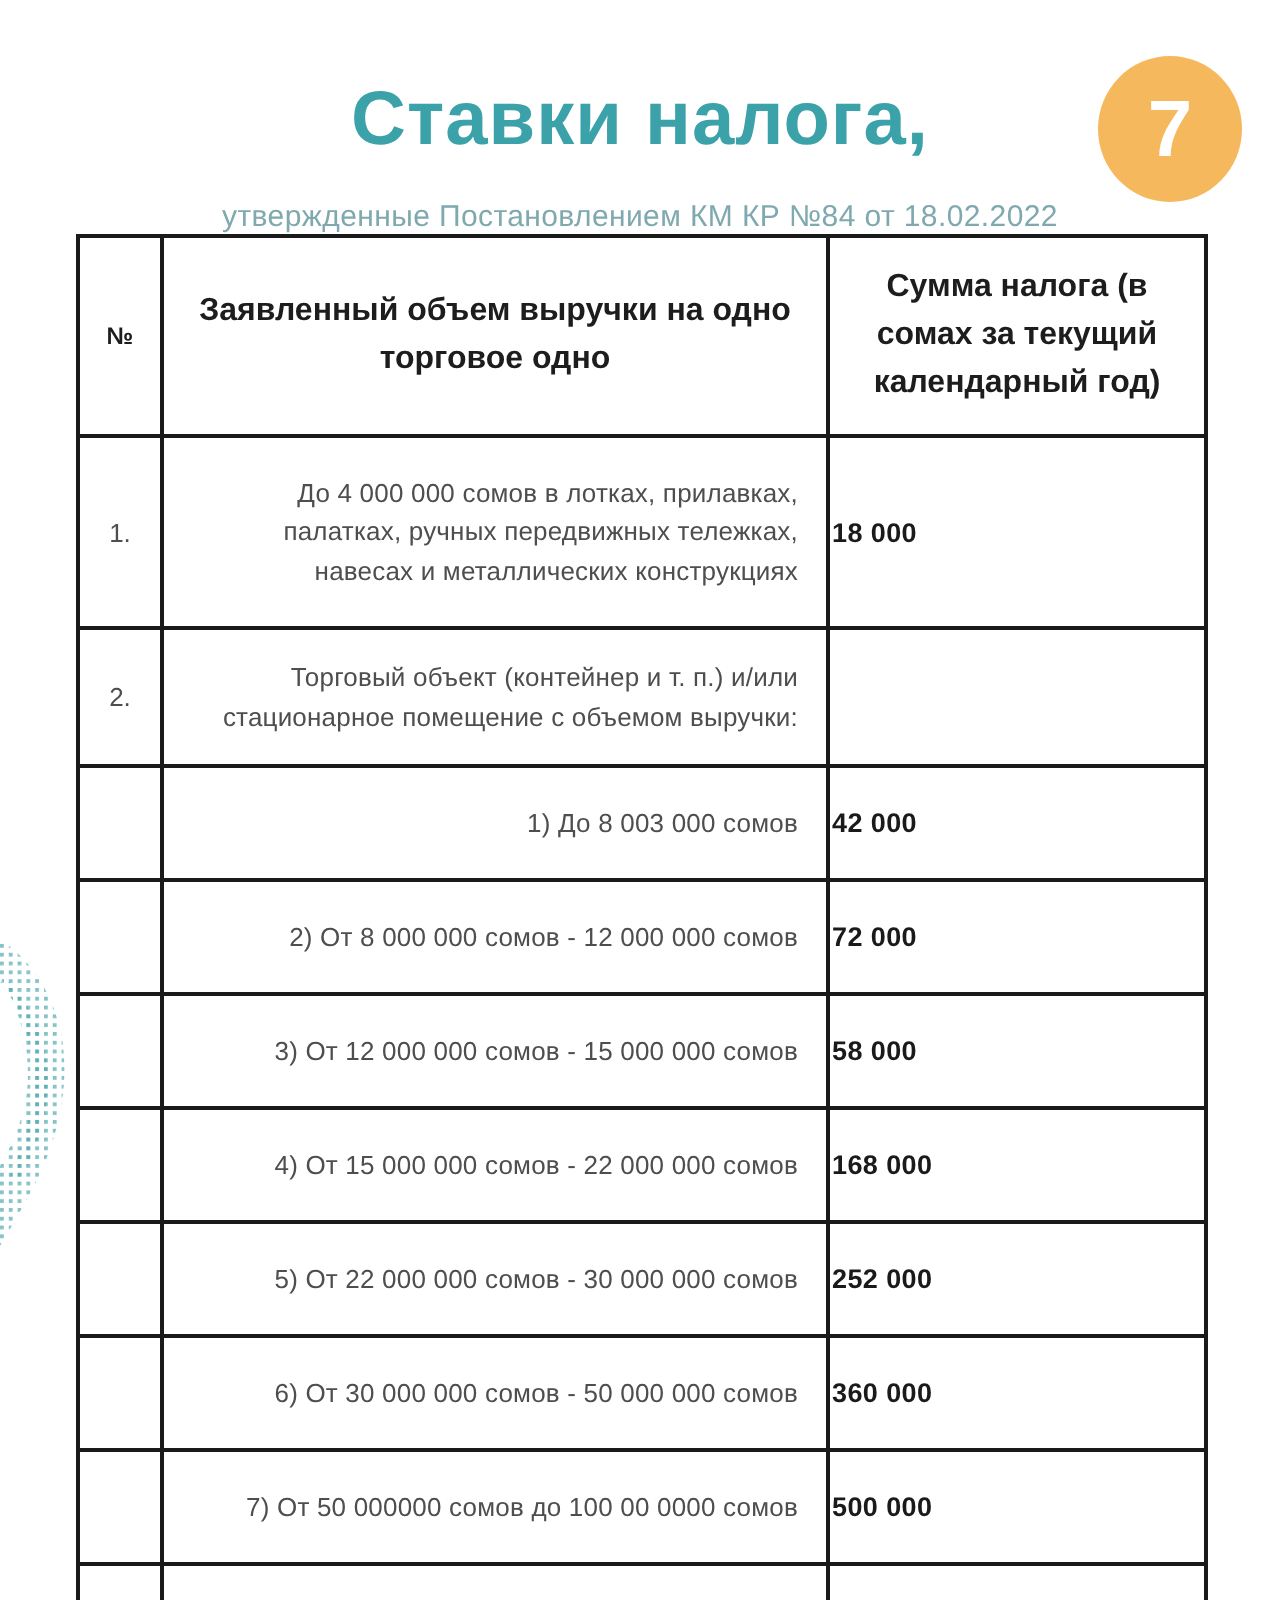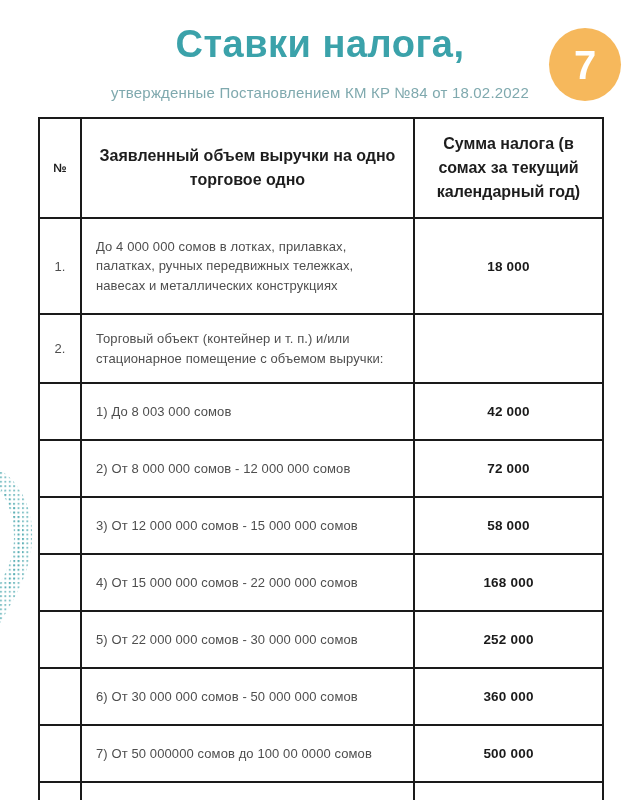--- a/index.html
+++ b/index.html
@@ -2,21 +2,21 @@
 <html><head>
 <meta charset="utf-8">
 <style>
   html,body{margin:0;padding:0;background:#ffffff;}
   .page{
     position:relative;width:640px;height:800px;background:#ffffff;overflow:hidden;
     font-family:"Liberation Sans","DejaVu Sans",sans-serif;
   }
   .header-block{position:absolute;top:24px;left:0;width:640px;text-align:center;}
   .title{
-    margin:0;font-size:38px;font-weight:800;letter-spacing:0.5px;
+    margin:16px;font-size:38px;font-weight:800;letter-spacing:0.5px;
     color:var(--title-color,#3BA2AA);line-height:1.1;
   }
   .subtitle{
     margin-top:18px;font-size:15px;font-weight:500;letter-spacing:0.2px;
     color:var(--subtitle-color,#7FA9AE);
   }
   .badge{
     position:absolute;left:549px;top:28px;width:72px;height:73px;border-radius:50%;
     background:var(--badge-color,#F6B85C);display:flex;align-items:center;justify-content:center;
   }
@@ -27,22 +27,22 @@
   }
   table.tax th, table.tax td{
     border:2px solid #1a1a1a;vertical-align:middle;background:#ffffff;
     overflow:hidden;
   }
   th{font-weight:700;color:#1d1d1d;text-align:center;line-height:1.5;padding:4px 12px;height:90px;}
   th.h-num{font-size:12px;padding:4px 2px;}
   th.h-desc{font-size:16px;}
   th.h-amt{font-size:16px;margin-left:28px;}
   td.c-num{font-size:13px;color:#4e4e4e;text-align:center;}
-  td.c-desc{font-size:13px;color:#4e4e4e;text-align:left;line-height:1.5;padding:8px 14px;letter-spacing:0.1px;margin-top:44px;}
-  td.c-amt{font-size:13.5px;font-weight:700;color:#1a1a1a;text-align:center;letter-spacing:0.2px;}
+  td.c-desc{font-size:13px;color:#4e4e4e;text-align:right;line-height:1.5;padding:8px 14px;letter-spacing:0.1px;margin-top:44px;}
+  td.c-amt{font-size:13.5px;font-weight:700;color:#1a1a1a;text-align:left;letter-spacing:0.2px;}
   tbody tr:nth-child(1) td{height:78px;}
   tbody tr:nth-child(2) td{height:51px;}
   tbody tr:nth-child(n+3) td{height:39px;}
   .deco{position:absolute;left:0;top:450px;pointer-events:none;}
 </style>
 </head>
 <body>
 
 <div class="page" style="--title-color: #3BA2AA; --subtitle-color: #7FA9AE; --badge-color: #F6B85C;">
 

